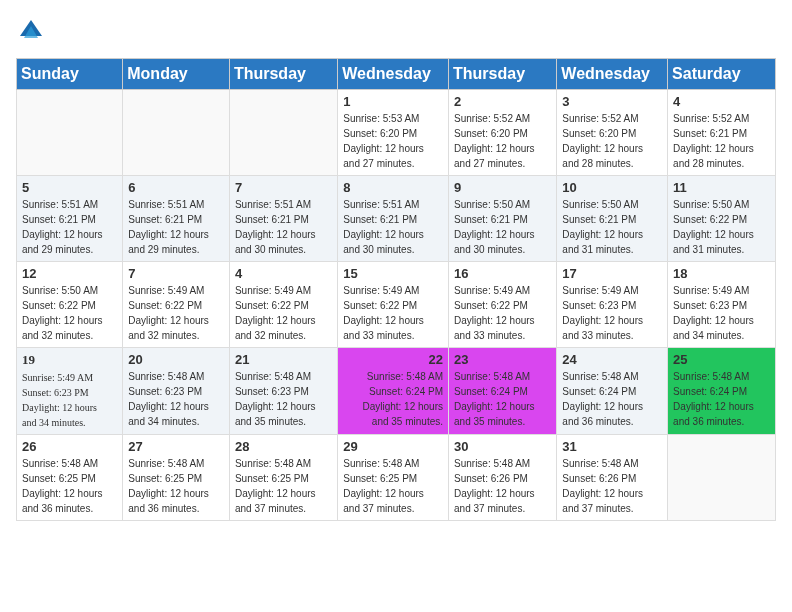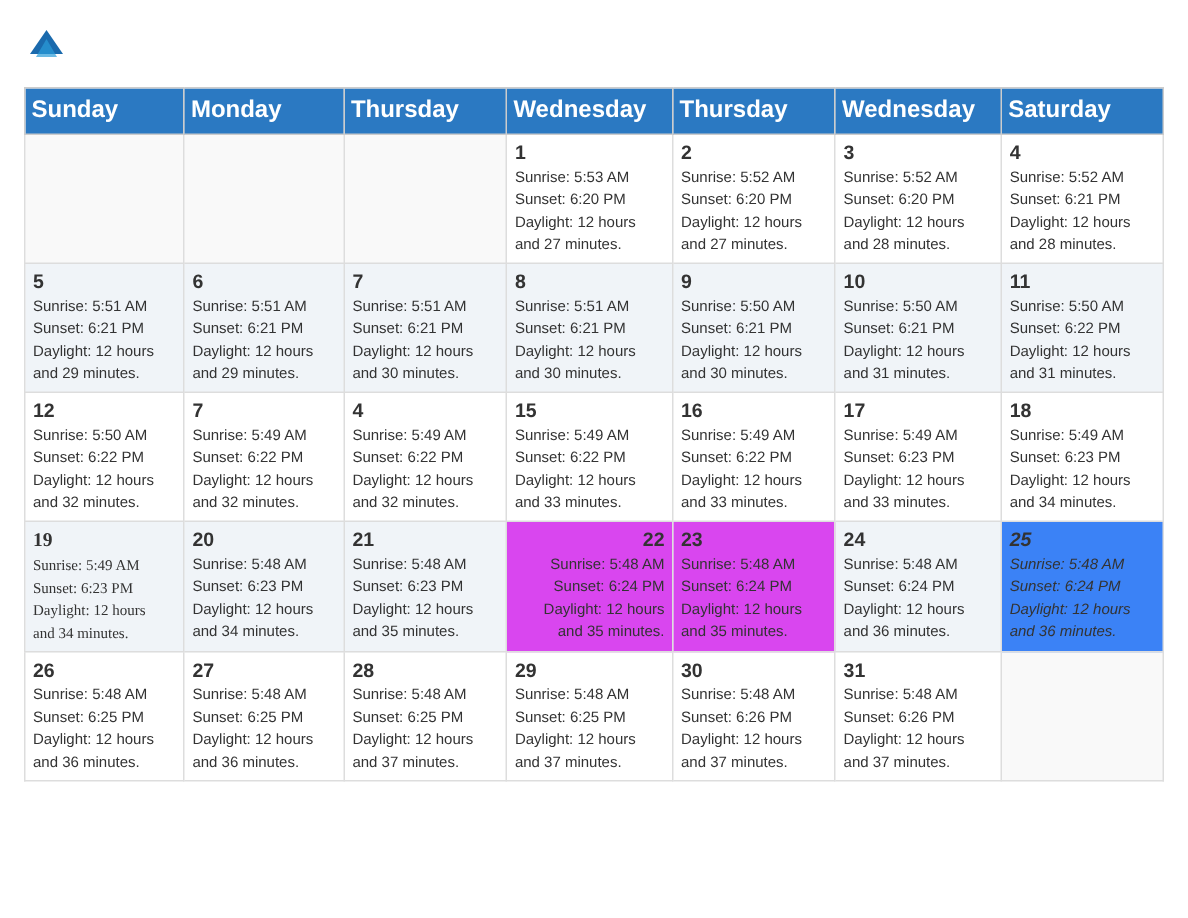--- a/index.html
+++ b/index.html
@@ -304,21 +304,21 @@
 Daylight: 12 hours
 and 35 minutes.</div>
         </td>
         <td style="background-color: rgb(240, 244, 248);">
           <span class="day-num">24</span>
           <div class="day-info" style="white-space: pre-line;">Sunrise: 5:48 AM
 Sunset: 6:24 PM
 Daylight: 12 hours
 and 36 minutes.</div>
         </td>
-        <td style="background-color: #3b82f6; font-style: italic;">
+        <td style="background-color: #22c55e;">
           <span class="day-num">25</span>
           <div class="day-info" style="white-space: pre-line;">Sunrise: 5:48 AM
 Sunset: 6:24 PM
 Daylight: 12 hours
 and 36 minutes.</div>
         </td>
       </tr>
       <tr>
         <td>
           <span class="day-num">26</span>

